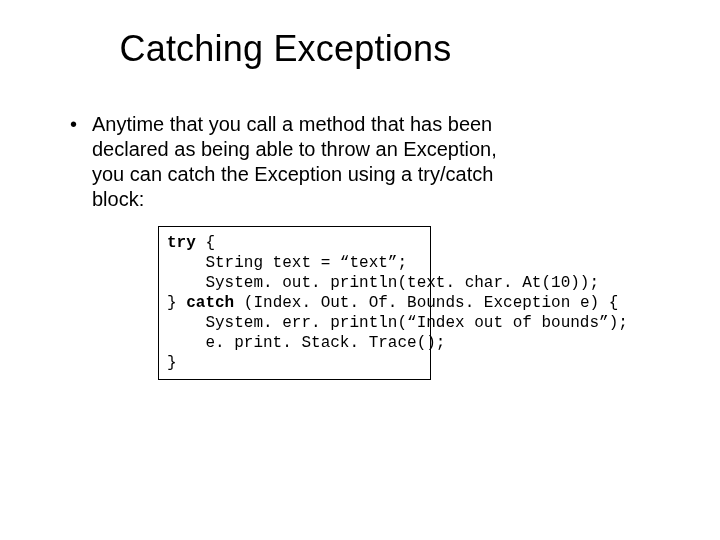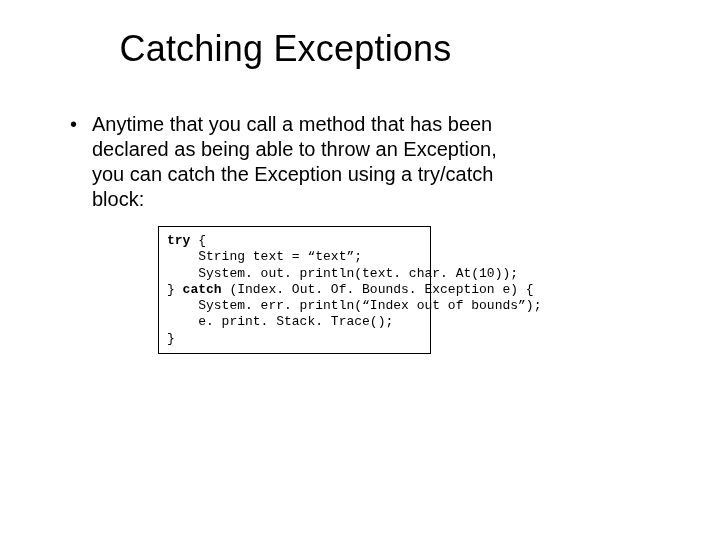--- a/index.html
+++ b/index.html
@@ -42,21 +42,21 @@
     position: absolute;
     left: 0;
     top: 0;
     font-size: 20px;
   }
   .codebox {
     border: 1px solid #000;
     margin: 8px 100px 16px 118px;
     padding: 6px 8px 6px 8px;
     font-family: "Courier New", Courier, monospace;
-    font-size: 13px;
+    font-size: 16px;
     line-height: 1.25;
     white-space: pre;
   }
   .codebox .kw { font-weight: bold; }
 </style>
 </head>
 <body>
 
 <div class="slide">
 

